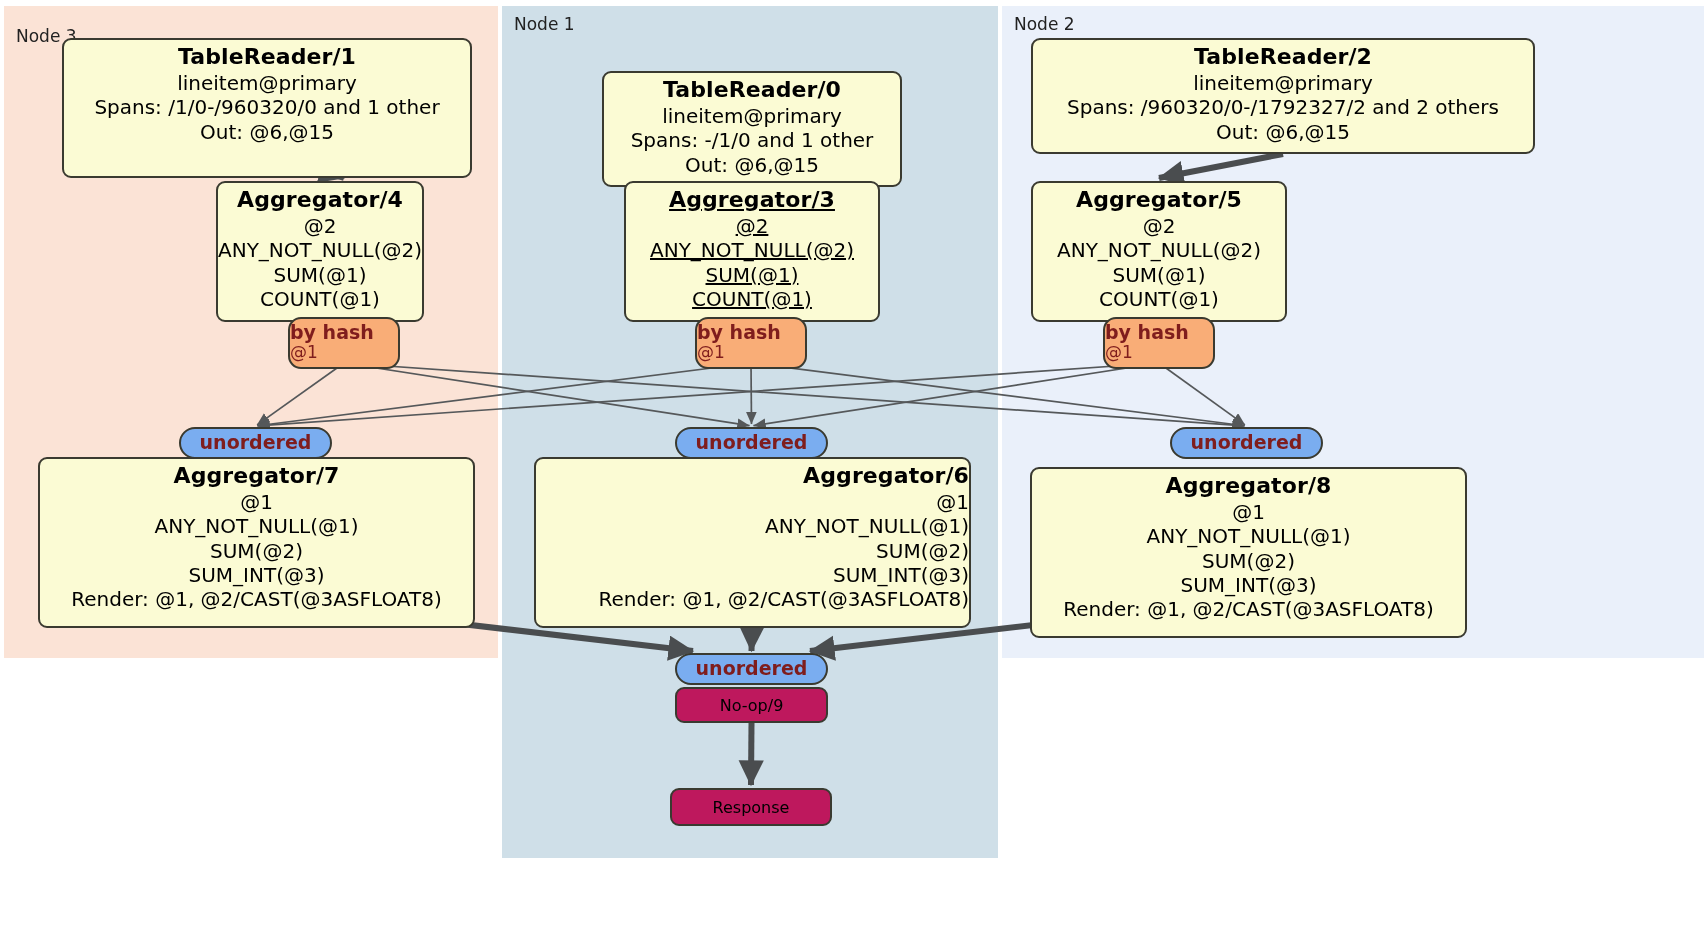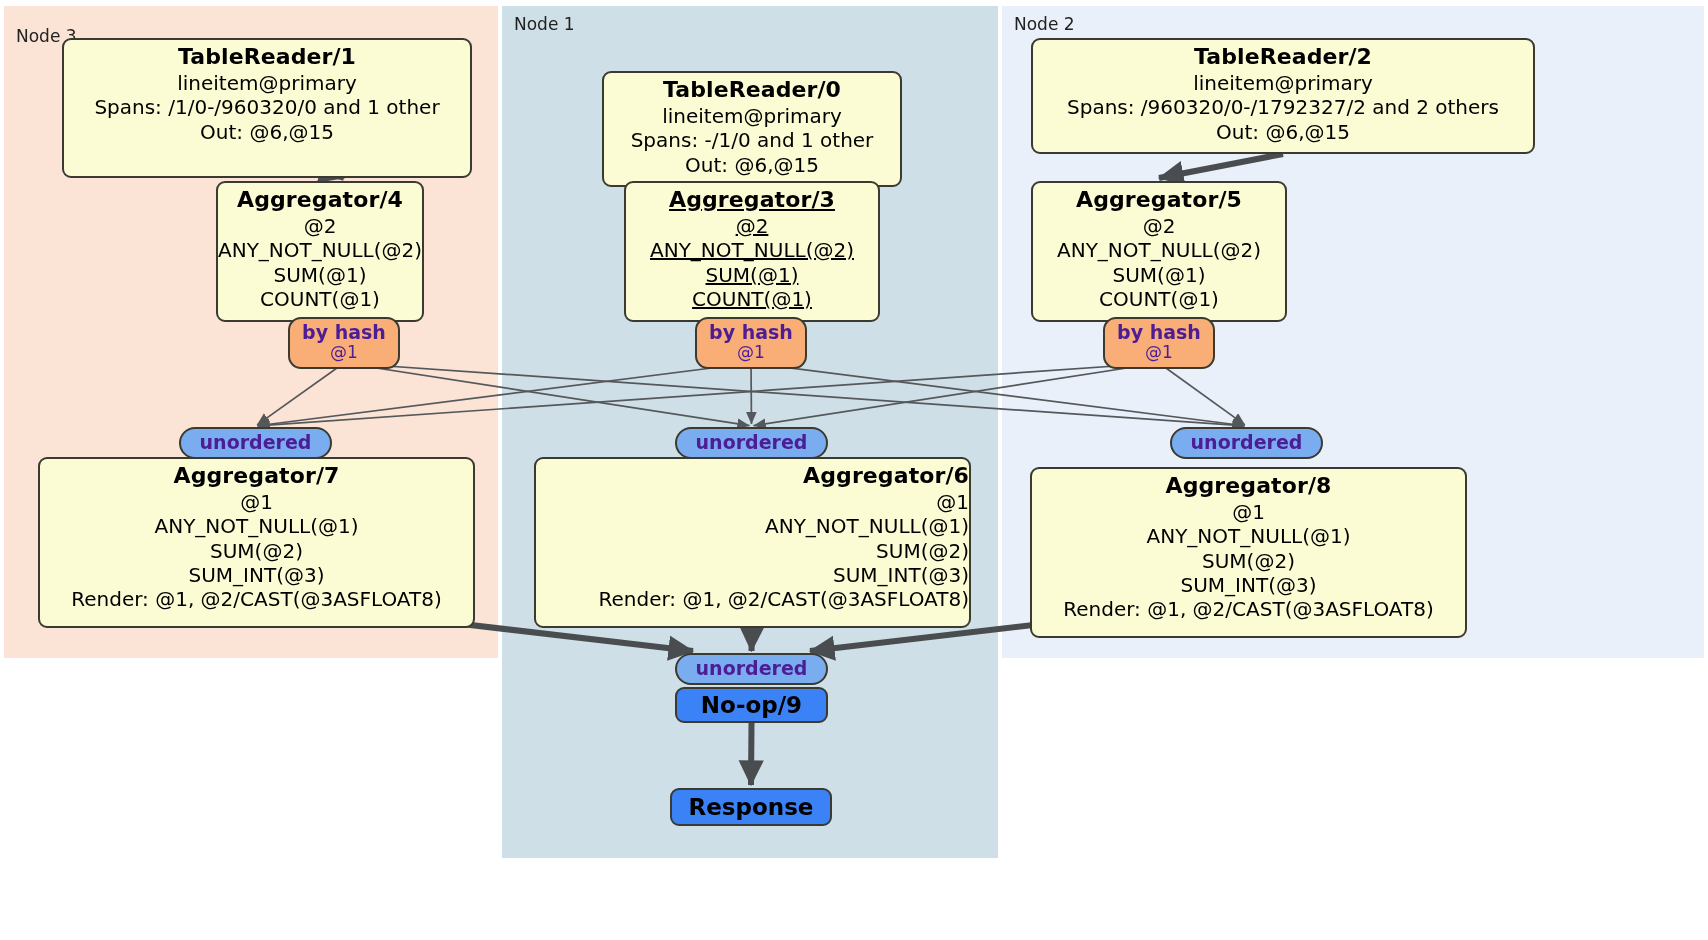--- a/index.html
+++ b/index.html
@@ -11,31 +11,31 @@
   .region-label{position:absolute;font-size:17px;color:#222;white-space:nowrap;}
 
   .edges{position:absolute;left:0;top:0;width:1708px;height:940px;overflow:visible;}
 
   .node-box{position:absolute;box-sizing:border-box;background:#fbfbd4;
             border:2.2px solid #3a3a30;border-radius:9px;
             text-align:center;color:#000;}
   .node-title{font-weight:bold;font-size:22px;line-height:1.22;letter-spacing:.1px;}
   .node-line{font-size:20px;line-height:1.22;white-space:nowrap;}
 
-  .badge{position:absolute;box-sizing:border-box;text-align:center;
-         border:2.2px solid #3a3a30;color:#4c1d95;}
+  .badge{position:absolute;box-sizing:border-box;text-align:left;
+         border:2.2px solid #3a3a30;color:#7f1d1d;}
   .badge-hash{background:#f9ad77;border-radius:13px;}
   .badge-unord{background:#7aadf0;border-radius:17px;}
   .badge-t{font-weight:bold;font-size:19px;line-height:1.12;}
   .badge-s{font-size:17px;line-height:1.08;}
 
-  .small-box{position:absolute;box-sizing:border-box;background:#3b82f6;
+  .small-box{position:absolute;box-sizing:border-box;background:#be185d;
              border:2.2px solid #3a3a30;border-radius:9px;
              display:flex;align-items:center;justify-content:center;
-             font-weight:bold;font-size:23px;color:#000;}
+             font-weight:normal;font-size:16px;color:#000;}
 </style>
 </head>
 <body>
 
 <div id="stage">
   <div id="regions">
       <div class="region" style="left: 4px; top: 6px; width: 494px; height: 652px; background: rgb(251, 227, 214);"></div>
       <div class="region-label" style="left: 16px; top: 26px;">Node 3</div>
       <div class="region" style="left: 502px; top: 6px; width: 496px; height: 852px; background: rgb(207, 223, 232);"></div>
       <div class="region-label" style="left: 514px; top: 14px;">Node 1</div>

